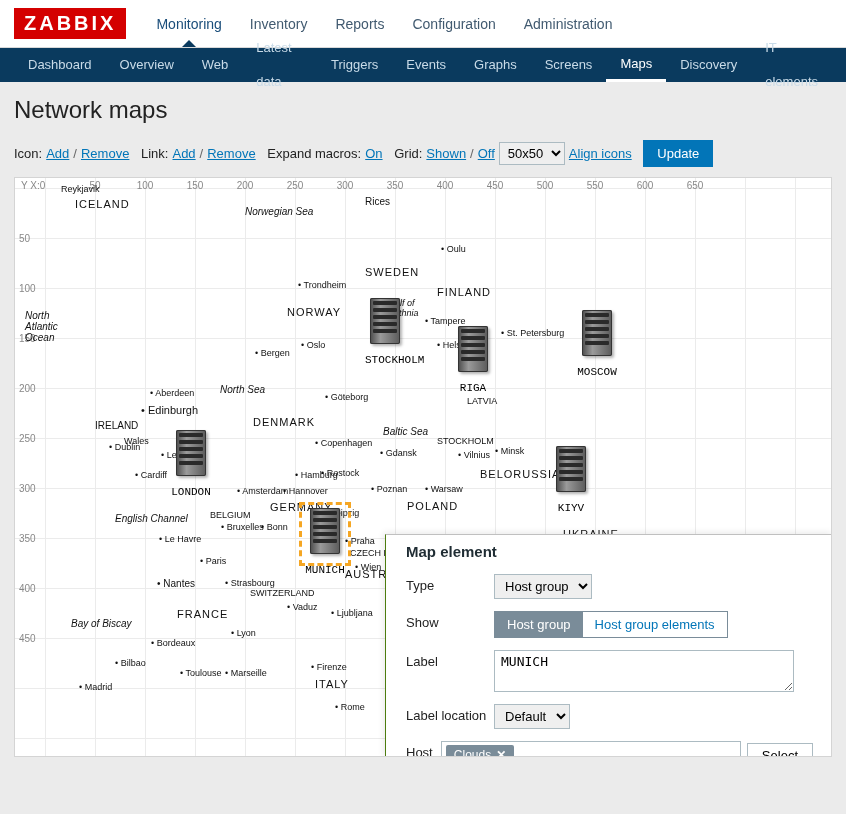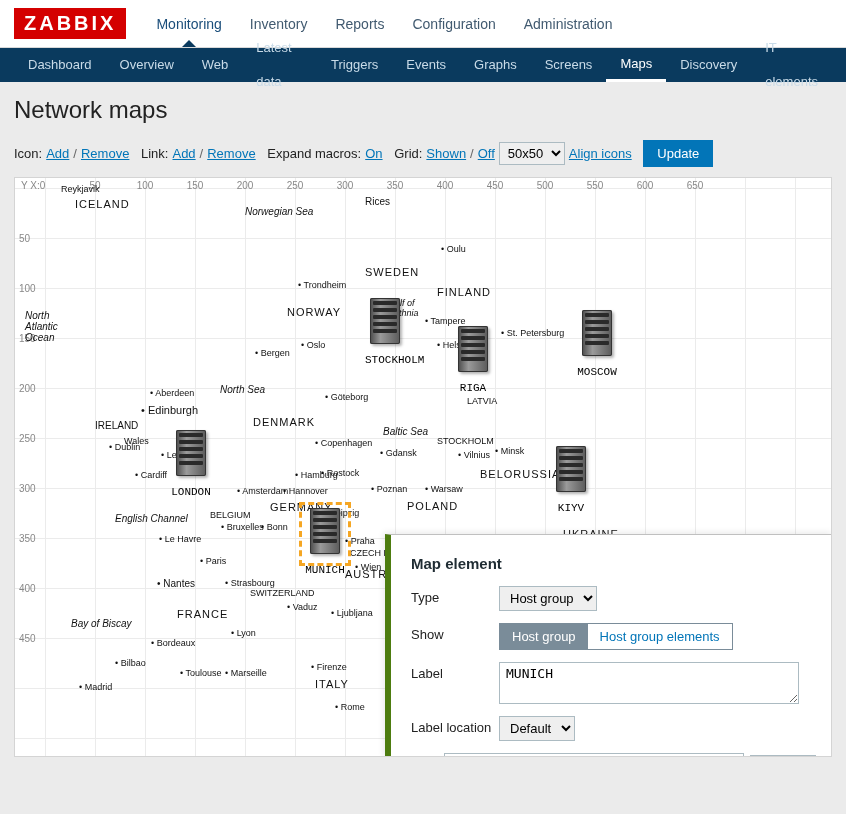--- a/index.html
+++ b/index.html
@@ -37,21 +37,21 @@
 .country { font-size: 11px; letter-spacing: 1px; color: #111; }
 .node { position: absolute; width: 40px; text-align: center; }
 .node .server { width: 30px; height: 46px; margin: 0 auto; background: linear-gradient(90deg, #4a4a4a 0%, #9a9a9a 35%, #5a5a5a 100%); border-radius: 2px; position: relative; box-shadow: inset 0 0 0 1px #333, 2px 2px 3px rgba(0,0,0,0.3); }
 .node .server::before { content: ''; position: absolute; top: 3px; left: 3px; right: 3px; height: 4px; background: #2a2a2a; border-radius: 1px; box-shadow: 0 7px 0 #2a2a2a, 0 14px 0 #2a2a2a, 0 21px 0 #2a2a2a, 0 28px 0 #2a2a2a; }
 .node .cap { font-size: 11px; color: #000; margin-top: 10px; white-space: nowrap; font-family: Liberation Mono, monospace; }
 .node.selected::after { content: ''; position: absolute; top: -6px; left: -6px; right: -6px; bottom: 10px; border: 3px dashed #f5a623; }
 
 svg.links { position: absolute; inset: 0; }
 svg.links line { stroke: #2eae2e; stroke-width: 1.2; }
 
-.panel { position: absolute; top: 356px; left: 370px; right: -2px; bottom: -2px; background: #fff; border-top: 1px solid #c0c0c0; border-left: 6px solid #4d7c0f; box-shadow: -2px -2px 6px rgba(0,0,0,0.08); padding: 20px 20px; overflow:hidden;}
+.panel { position: absolute; top: 356px; left: 370px; right: -2px; bottom: -2px; background: #fff; border-top: 1px solid #c0c0c0; border-left: 1px solid #4d7c0f; box-shadow: -2px -2px 6px rgba(0,0,0,0.08); padding: 8px 20px; overflow:hidden;}
 .panel h3 { font-size: 15px; font-weight: bold; margin-bottom: 14px; }
 .panel .row { display: flex; align-items: flex-start; margin-bottom: 12px; }
 .panel .row > label { width: 88px; padding-top: 4px; font-size: 13px; color: #222; }
 .panel .row > .val { flex: 1; display: flex; align-items: center; gap: 6px; }
 .panel select, .panel input[type=text], .panel textarea { border: 1px solid #acbbc2; padding: 3px 6px; font-size: 13px; }
 .panel textarea { width: 300px; height: 42px; resize: both; }
 .seg { display: flex; border: 1px solid #7a8c99; width: fit-content; }
 .seg button { border: none; background: #fff; color: #0275b8; padding: 5px 12px; font-size: 13px; cursor: pointer; }
 .seg button.on { background: #7a8c99; color: #fff; }
 .chip { background: #7a8c99; color: #fff; padding: 3px 8px; border-radius: 2px; font-size: 12px; display: inline-flex; align-items: center; gap: 5px; }

